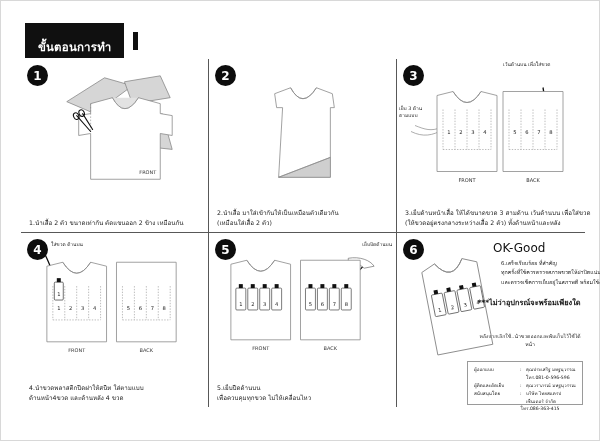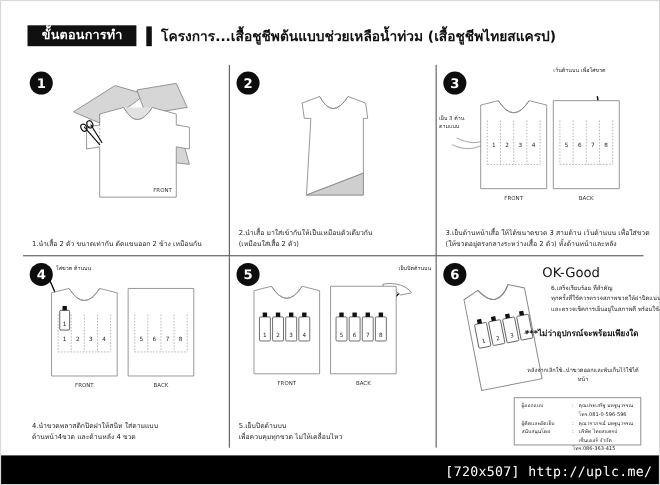--- a/index.html
+++ b/index.html
@@ -5,21 +5,21 @@
   html,body{margin:0;padding:0;background:#9a9a9a;}
   body{width:600px;height:441px;overflow:hidden;
        font-family:"DejaVu Sans","Liberation Sans",sans-serif;}
   .page{position:relative;width:600px;height:441px;background:#fff;
         box-sizing:border-box;border:1px solid #d8d8d8;}
   .sheet{position:absolute;left:6px;top:6px;width:586px;height:408px;background:#fff;}
 
   
   .header{position:absolute;left:18px;top:16px;display:flex;align-items:center;gap:0;}
   .badge{background:#101010;color:#fff;font-size:11.5px;font-weight:bold;
-         padding:1px 13px 4px 13px;letter-spacing:.2px;line-height:1.25;}
+         padding:17px 13px 4px 13px;letter-spacing:.2px;line-height:1.25;}
   .bar{width:5px;height:18px;background:#101010;margin-left:9px;margin-right:8px;}
   .title{font-size:12.5px;font-weight:bold;color:#111;white-space:nowrap;line-height:1.2;}
 
   
   .grid{position:absolute;left:14px;top:52px;width:564px;height:348px;
         display:grid;grid-template-columns:1fr 1fr 1fr;grid-template-rows:1fr 1fr;}
   .cell{position:relative;box-sizing:border-box;}
   .cell.b-r{border-right:1px solid #585858;}
   .cell.b-b{border-bottom:1px solid #585858;}
 
@@ -64,21 +64,20 @@
 </style>
 </head>
 <body>
 
 <div class="page">
   <div class="sheet">
 
     <div class="header">
       <div class="badge">ขั้นตอนการทำ</div>
       <div class="bar"></div>
-      <div class="title">โครงการ...เสื้อชูชีพต้นแบบช่วยเหลือน้ำท่วม (เสื้อชูชีพไทยสแครป)</div>
     </div>
 
     <div class="grid">
 
       <div class="cell b-r b-b">
         <div class="stepnum">1</div>
         <div class="art">
           <svg viewBox="0 0 188 118" preserveAspectRatio="xMidYMid meet">
             <g fill="#d6d6d6" stroke="#7a7a7a" stroke-width="0.7">
               <polygon points="46,28 84,4 112,12 74,40"></polygon>
@@ -356,16 +355,13 @@
             <span class="csep">:</span>
             <span class="cv">บริษัท ไทยสแครป เซ็นเตอร์ จำกัด</span>
           </div>
           <div class="ctel">โทร.086-363-415</div>
         </div>
       </div>
 
     </div>
   </div>
 
-  <div class="wm">
-    <div class="wmtext">[720x507] http://uplc.me/</div>
-  </div>
 </div>
 
 </body></html>

